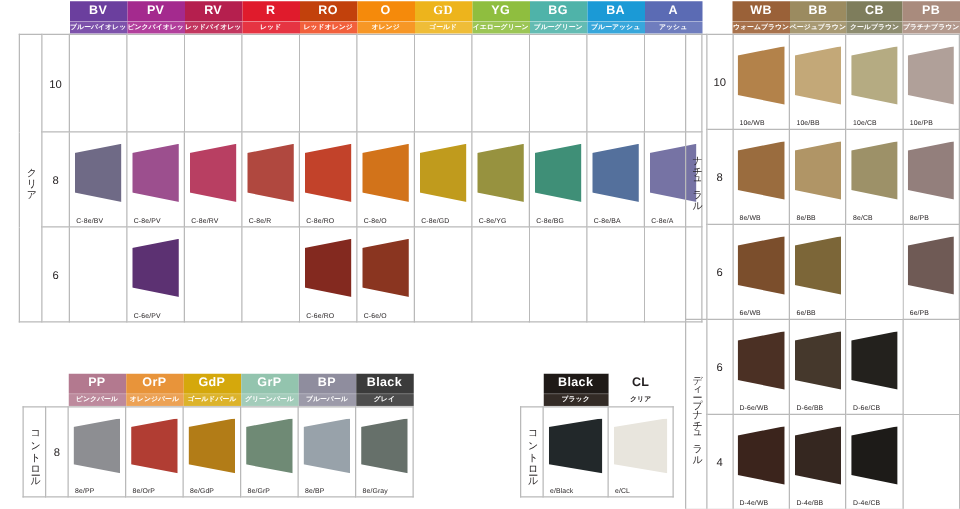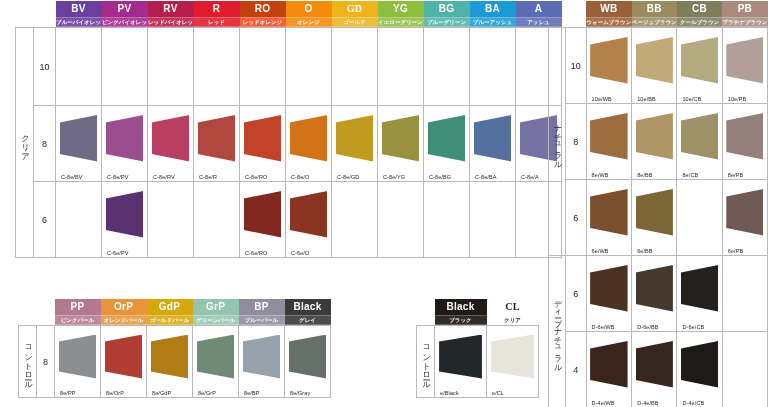--- a/index.html
+++ b/index.html
@@ -328,21 +328,21 @@
 <div class="panel" id="p-black" style="left:416px;top:299px;">
     <table class="grid">
       <tbody>
         <tr>
           <td class="spacer" style="width:18px;"></td>
           <td class="hdwrap" style="width:52px;border:none;padding:0;">
             <div class="hd" style="background:#1f1a17;color:#ffffff;">Black</div>
             <div class="hd2" style="background:#332b26;color:#ffffff;">ブラック</div>
           </td>
           <td class="hdwrap" style="width:52px;border:1px solid #b9b9b9;padding:0;">
-            <div class="hd" style="background:#ffffff;color:#231f20;font-family:Liberation Serif, serif;">CL</div>
+            <div class="hd" style="background:#ffffff;color:#231f20;">CL</div>
             <div class="hd2" style="background:#ffffff;color:#231f20;">クリア</div>
           </td>
         </tr>
         <tr>
           <td class="vlabel">コントロール</td>
           <td class="cell" style="width:52px;height:72px;">
             <div class="sw">
               <div class="swatch">
                 <i style="background:#22282a;"></i>
               </div>

